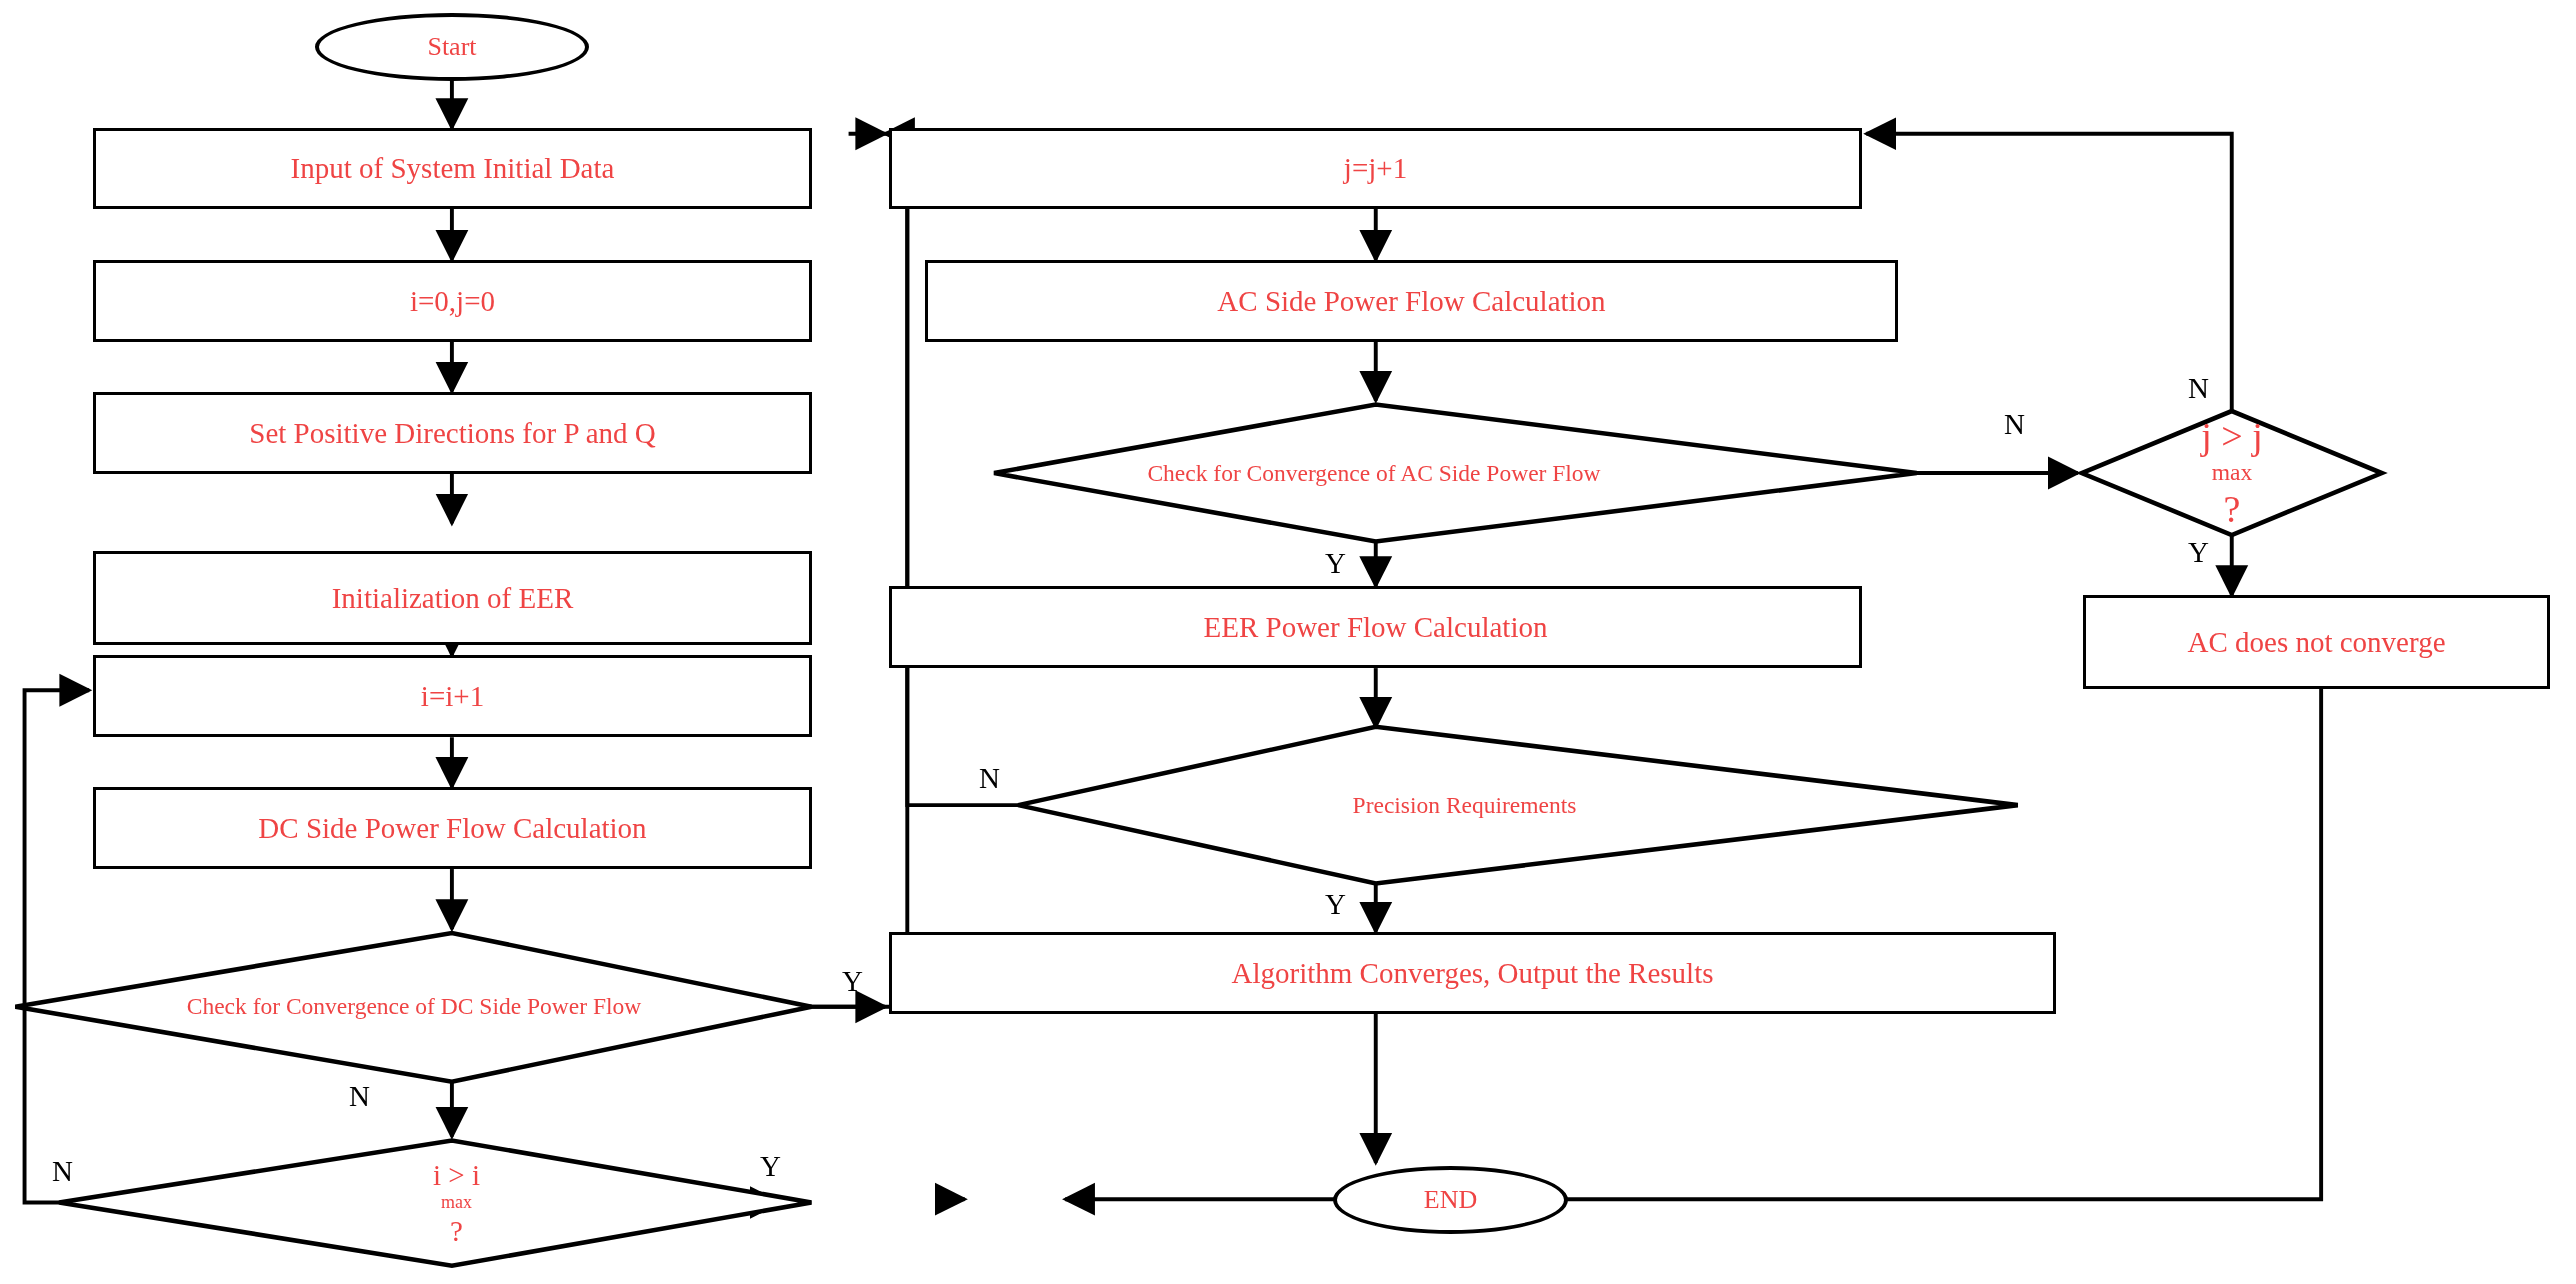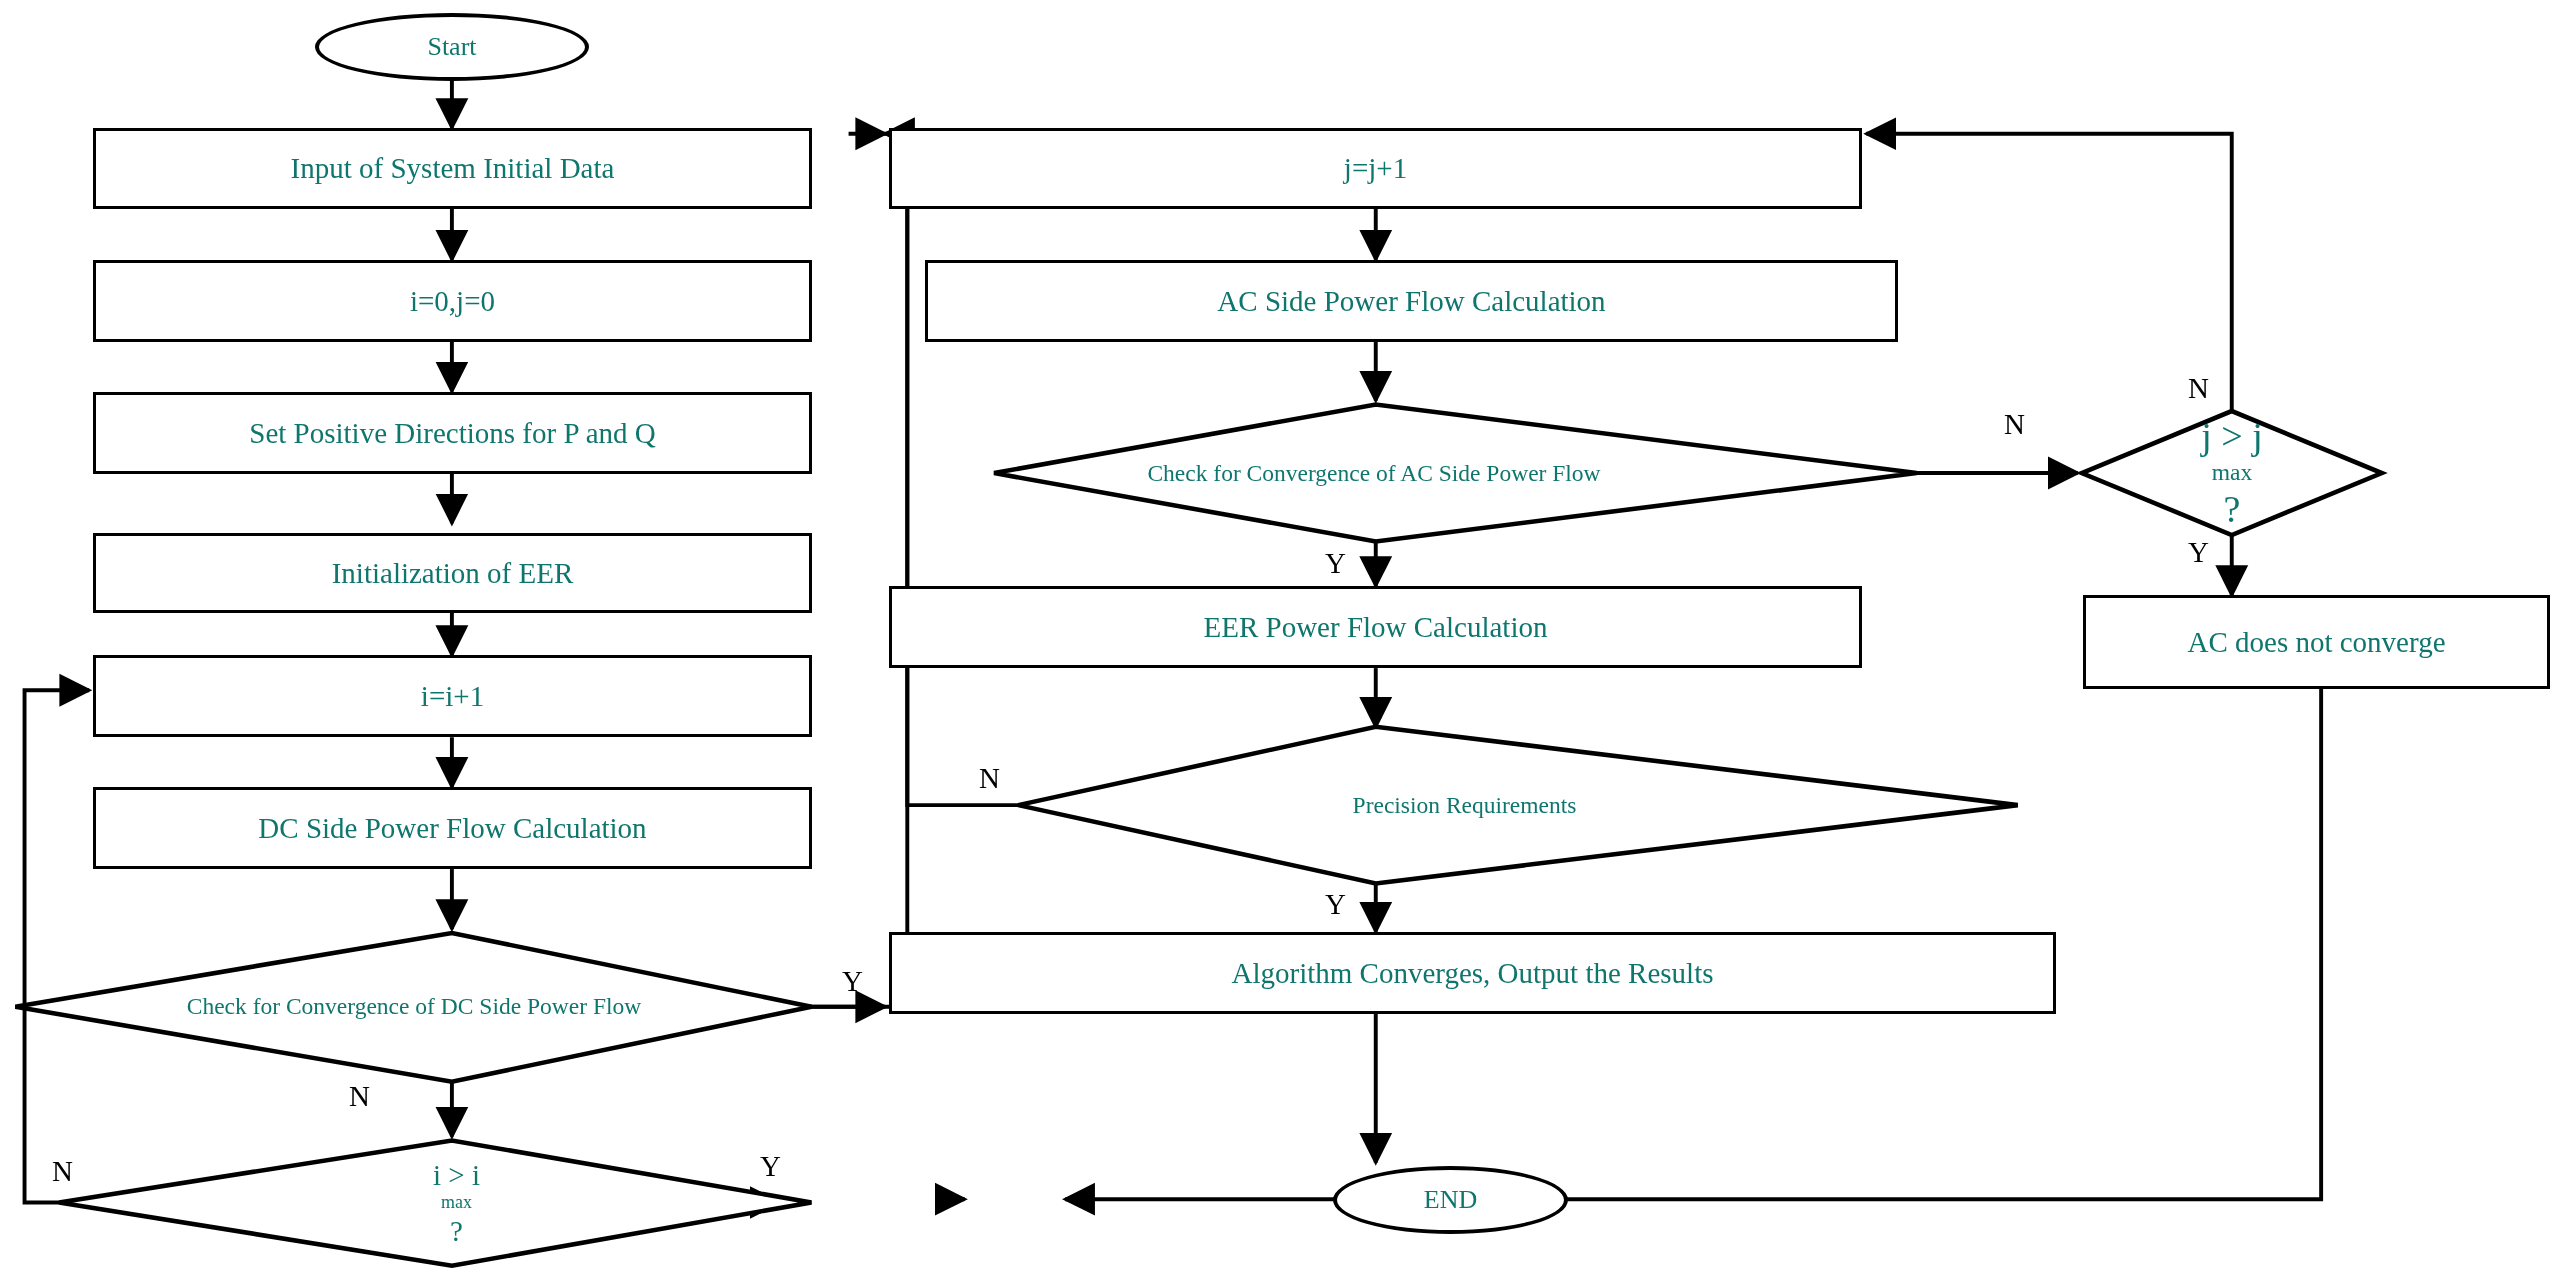--- a/index.html
+++ b/index.html
@@ -12,21 +12,21 @@
     overflow:hidden;
   }
   #wires{position:absolute;left:0;top:0;width:2576px;height:1284px;}
   .node{
     position:absolute;
     box-sizing:border-box;
     display:flex;
     align-items:center;
     justify-content:center;
     text-align:center;
-    color:#0f766e;
+    color:#ef4444;
     background:#fff;
     line-height:1.18;
   }
   .proc{
     border:3.9px solid #000;
     font-size:29px;
   }
   .term{
     border:4.6px solid #000;
     border-radius:50%;
@@ -137,21 +137,21 @@
   </div>
 
   <div class="node proc" style="left:93px;top:260px;width:719px;height:82px;">
     <span>i=0,j=0</span>
   </div>
 
   <div class="node proc" style="left:93px;top:392px;width:719px;height:82px;">
     <span>Set Positive Directions for P and Q</span>
   </div>
 
-  <div class="node proc" style="left:93px;top:533px;width:719px;height:80px;">
+  <div class="node proc" style="left:93px;top:551px;width:719px;height:94px;">
     <span>Initialization of EER</span>
   </div>
 
   <div class="node proc" style="left:93px;top:655px;width:719px;height:82px;">
     <span>i=i+1</span>
   </div>
 
   <div class="node proc" style="left:93px;top:787px;width:719px;height:82px;text-align:center;">
     <span>DC Side Power Flow Calculation</span>
   </div>

